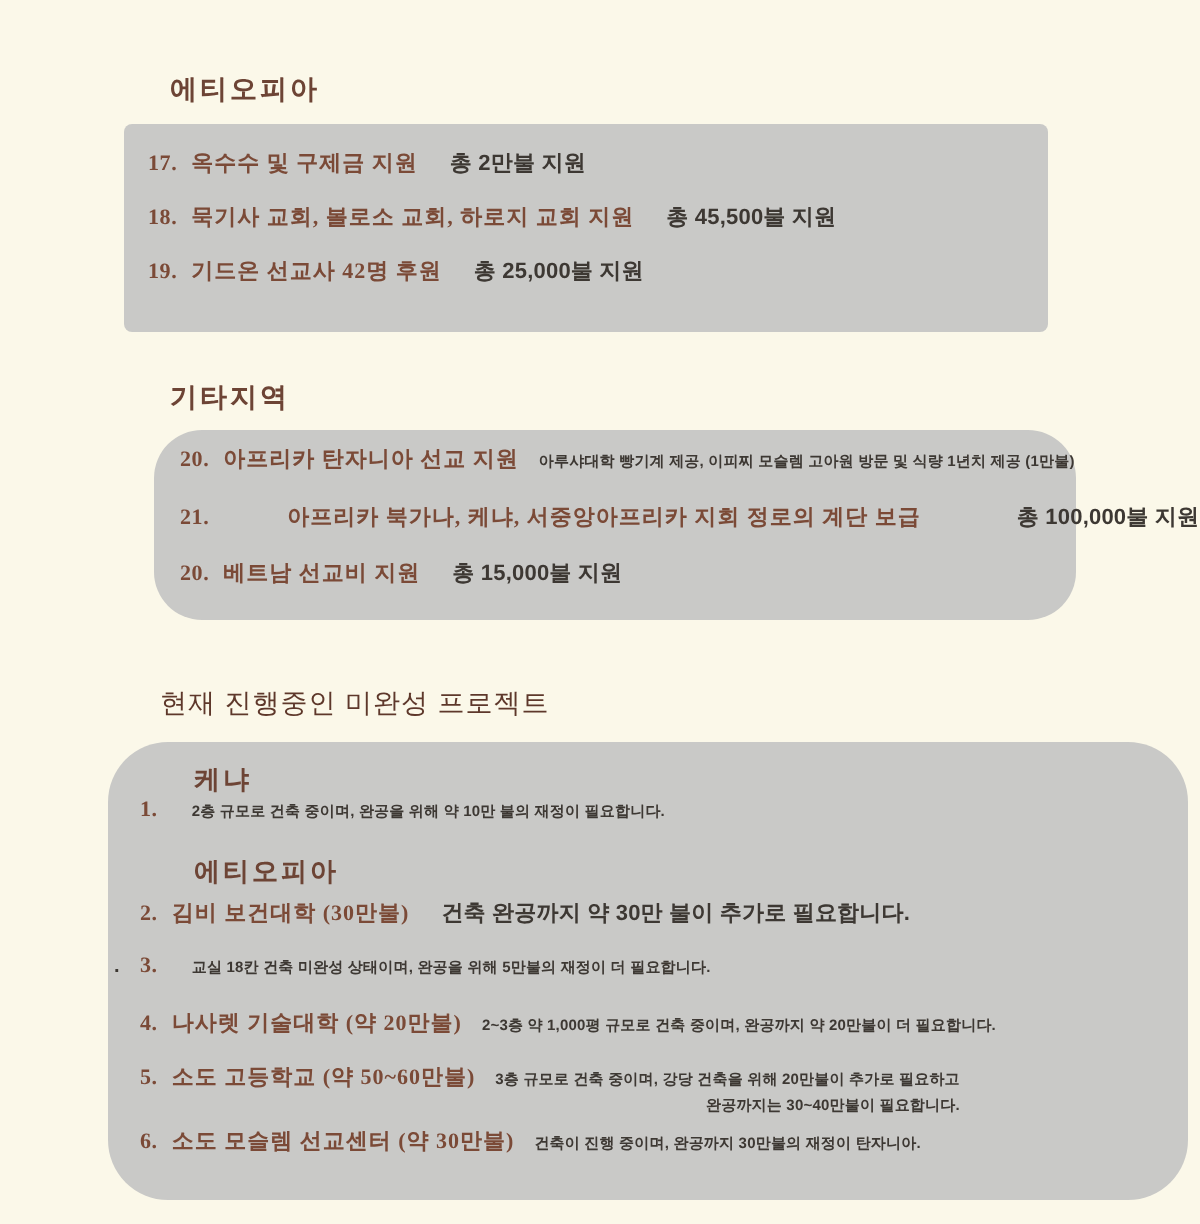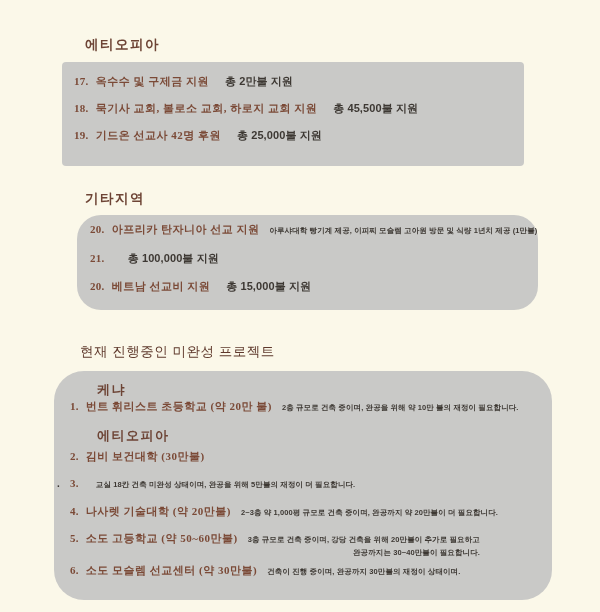--- a/index.html
+++ b/index.html
@@ -83,21 +83,21 @@
   }
   .stray-dot{
     position:absolute;
     font-size:10px;
     font-weight:bold;
     color:var(--detail-text);
   }
   
   #panel-ethiopia{left:62px;top:62px;width:462px;height:104px;border-radius:4px;}
   #panel-other{left:60px;top:215px;width:461px;height:95px;border-radius:24px;margin-left:17px;}
-  #panel-projects{left:54px;top:371px;width:498px;height:229px;border-radius:30px;}
+  #panel-projects{left:54px;top:371px;width:540px;height:229px;border-radius:30px;}
 </style>
 </head>
 <body>
 
 <div class="section-heading" style="left:85px;top:36px;">에티오피아</div>
 
 <div class="panel" id="panel-ethiopia">
   <div class="row" style="left:12px;top:12px;">
     <span class="num">17.</span>
     <span class="title">옥수수 및 구제금 지원</span>
@@ -116,62 +116,63 @@
 </div>
 
 <div class="section-heading" style="left:85px;top:190px;">기타지역</div>
 
 <div class="panel" id="panel-other">
   <div class="row" style="left:13px;top:7px;">
     <span class="num">20.</span>
     <span class="title">아프리카 탄자니아 선교 지원</span>
     <span class="detail tight">아루샤대학 빵기계 제공, 이피찌 모슬렘 고아원 방문 및 식량 1년치 제공 (1만불)</span>
   </div>
-  <div class="row" style="left:13px;top:36px;">
+  <div class="row" style="left:13px;top:36px;gap:32px;">
     <span class="num">21.</span>
+    <span class="title">아프리카 북가나, 케냐, 서중앙아프리카 지회 정로의 계단 보급</span>
     <span class="detail">총 100,000불 지원</span>
   </div>
   <div class="row" style="left:13px;top:64px;">
     <span class="num">20.</span>
     <span class="title">베트남 선교비 지원</span>
     <span class="detail">총 15,000불 지원</span>
   </div>
 </div>
 
 <div class="projects-heading" style="left:80px;top:343px;">현재 진행중인 미완성 프로젝트</div>
 
 <div class="panel" id="panel-projects">
   <div class="region-heading" style="left:43px;top:10px;">케냐</div>
 
   <div class="row" style="left:16px;top:28px;">
     <span class="num">1.</span>
-    <span class="title">번트 휘리스트 초등학교 (약 20만 불)</span>
     <span class="detail tight">2층 규모로 건축 중이며, 완공을 위해 약 10만 불의 재정이 필요합니다.</span>
   </div>
 
   <div class="region-heading" style="left:43px;top:56px;">에티오피아</div>
 
   <div class="row" style="left:16px;top:78px;">
     <span class="num">2.</span>
     <span class="title">김비 보건대학 (30만불)</span>
+    <span class="detail">건축 완공까지 약 30만 불이 추가로 필요합니다.</span>
   </div>
   <div class="row" style="left:16px;top:106px;">
     <span class="num">3.</span>
     <span class="detail tight">교실 18칸 건축 미완성 상태이며, 완공을 위해 5만불의 재정이 더 필요합니다.</span>
   </div>
   <div class="row" style="left:16px;top:133px;">
     <span class="num">4.</span>
     <span class="title">나사렛 기술대학 (약 20만불)</span>
     <span class="detail tight">2~3층 약 1,000평 규모로 건축 중이며, 완공까지 약 20만불이 더 필요합니다.</span>
   </div>
   <div class="row" style="left:16px;top:160px;">
     <span class="num">5.</span>
     <span class="title">소도 고등학교 (약 50~60만불)</span>
     <span class="detail tight multiline"><span>3층 규모로 건축 중이며, 강당 건축을 위해 20만불이 추가로 필요하고</span><span class="detail-line2">완공까지는 30~40만불이 필요합니다.</span></span>
   </div>
   <div class="row" style="left:16px;top:192px;">
     <span class="num">6.</span>
     <span class="title">소도 모슬렘 선교센터 (약 30만불)</span>
-    <span class="detail tight">건축이 진행 중이며, 완공까지 30만불의 재정이 상태이며.</span>
+    <span class="detail tight">건축이 진행 중이며, 완공까지 30만불의 재정이 탄자니아.</span>
   </div>
 </div>
 
 <div class="stray-dot" style="left:57px;top:478px;">.</div>
 
 </body></html>

